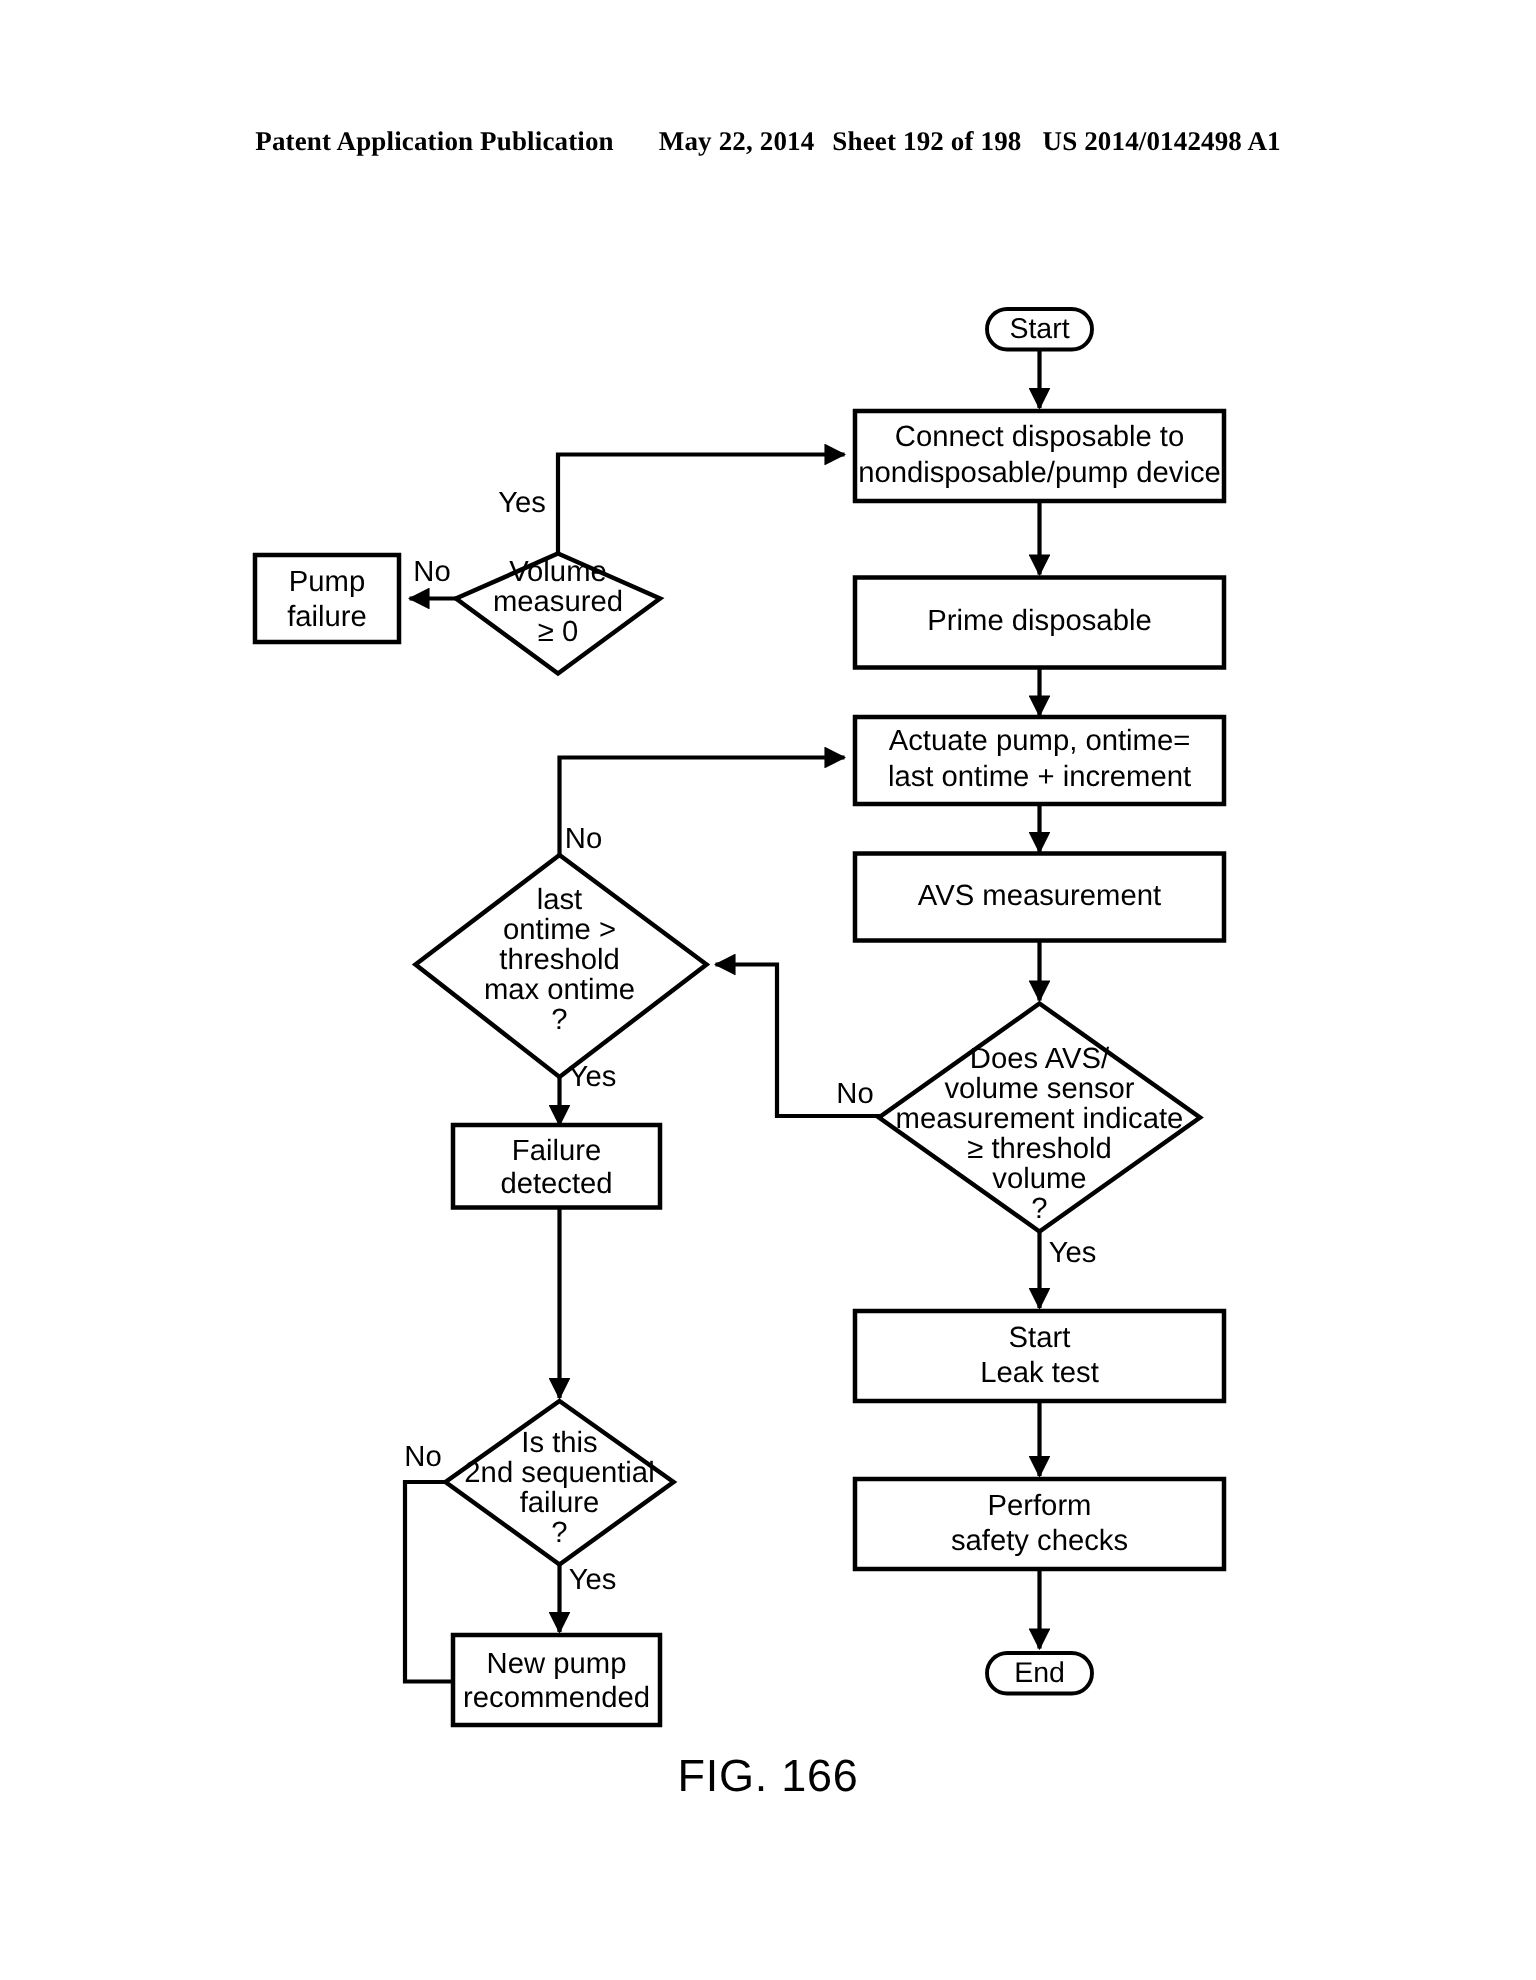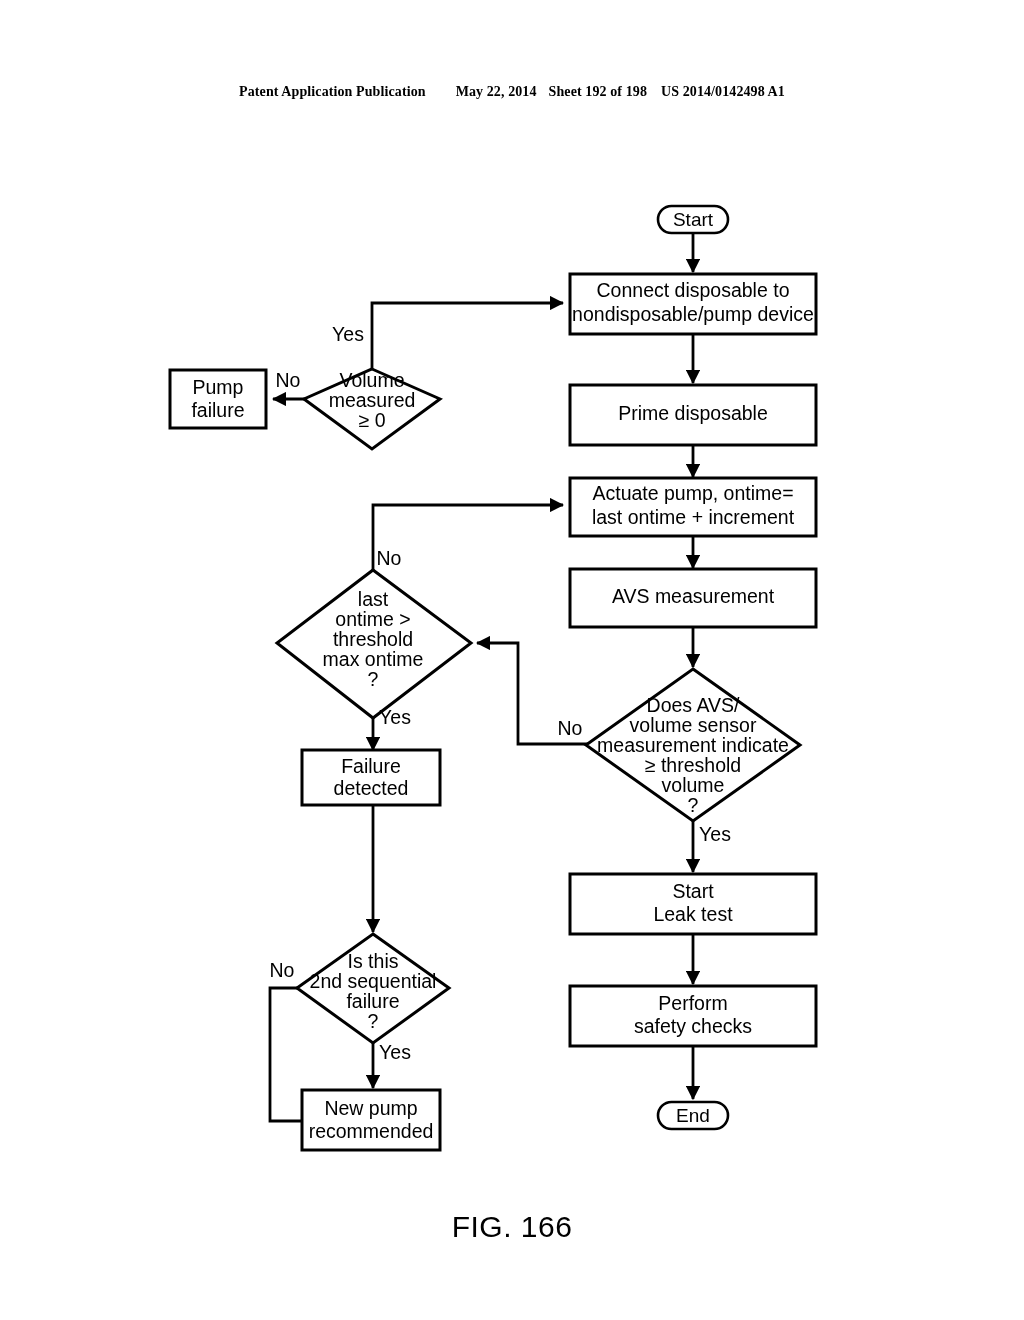--- a/index.html
+++ b/index.html
@@ -21,41 +21,40 @@
     background: #fff;
   }
   .pub-header {
     position: absolute;
     top: 84px;
     left: 0;
     width: 1024px;
     text-align: center;
     font-family: "Liberation Serif", serif;
     font-weight: bold;
-    font-size: 14px;
+    font-size: 18px;
     color: #000;
     letter-spacing: 0.1px;
     white-space: nowrap;
   }
   .pub-header span { display: inline-block; }
   .hdr-gap-1 { width: 30px; }
   .hdr-gap-2 { width: 12px; }
   .hdr-gap-3 { width: 14px; }
 
   .figure-label {
     position: absolute;
     top: 1168px;
     left: 0;
     width: 1024px;
     text-align: center;
     font-family: "Liberation Sans", sans-serif;
     font-size: 30px;
     color: #000;
     letter-spacing: 0.5px;
-    margin-top: 42px;
   }
 
   svg.flow {
     position: absolute;
     left: 0;
     top: 0;
     width: 1024px;
     height: 1320px;
   }
   svg.flow .shape {

